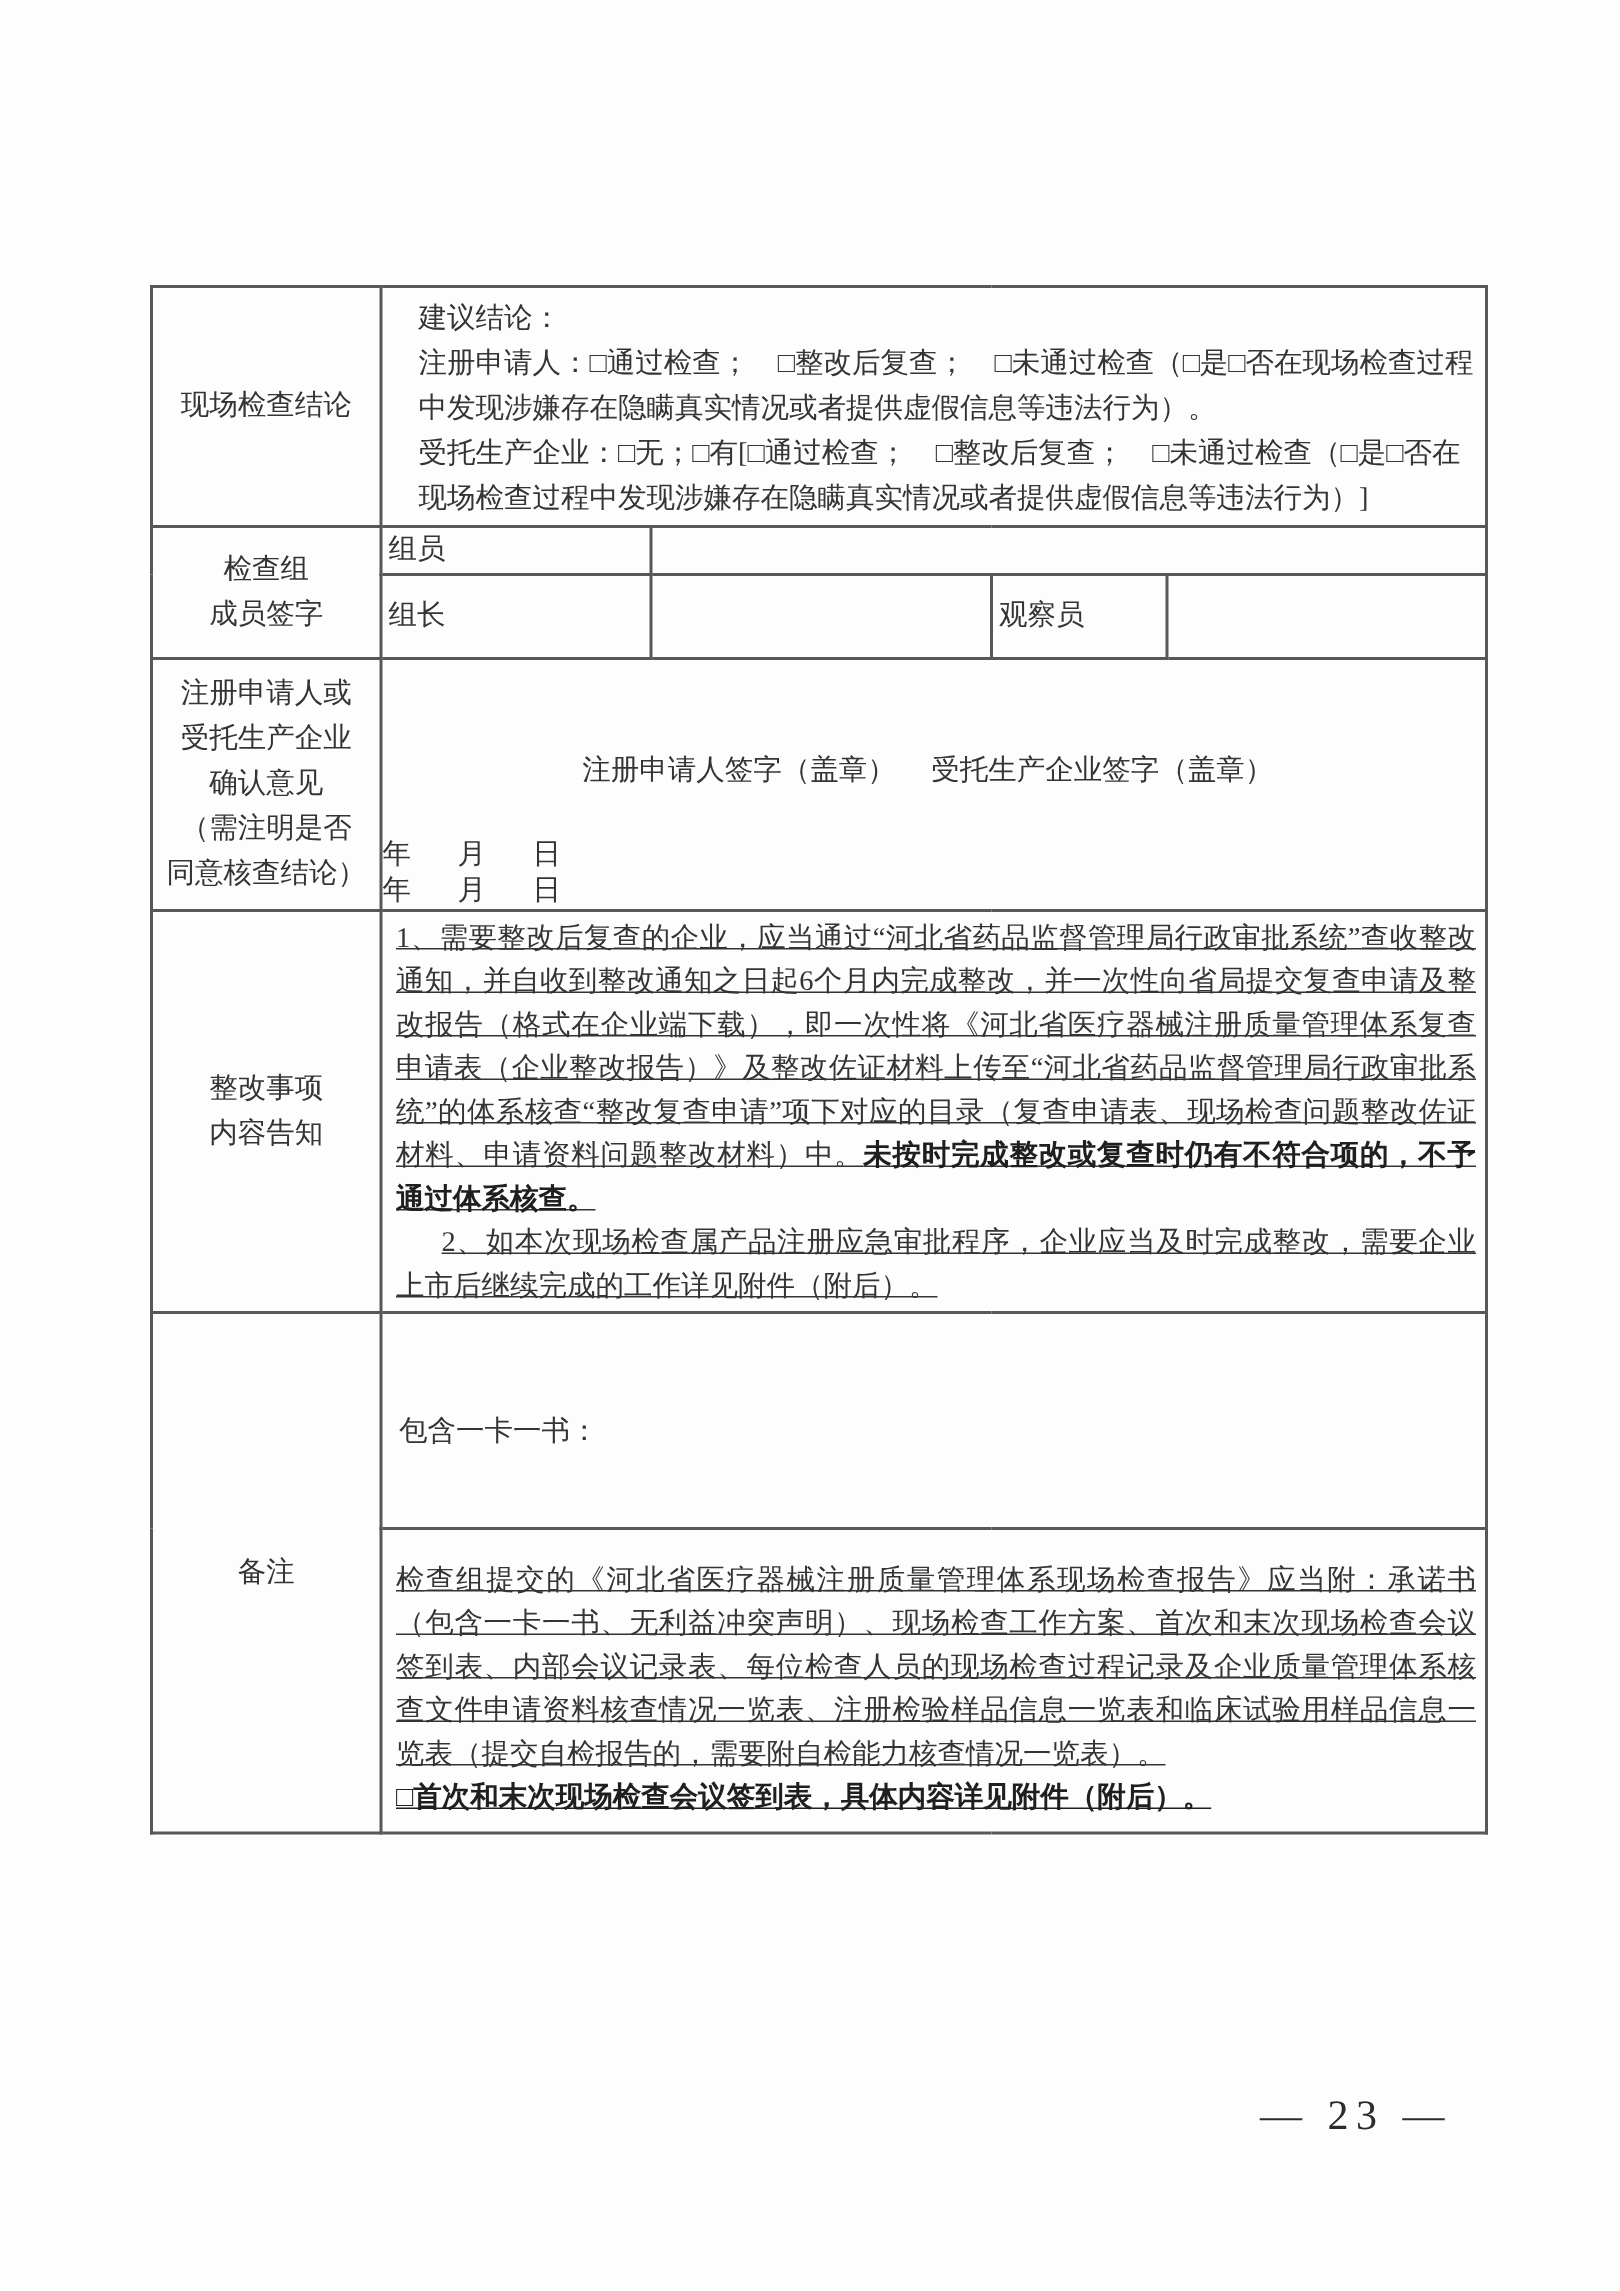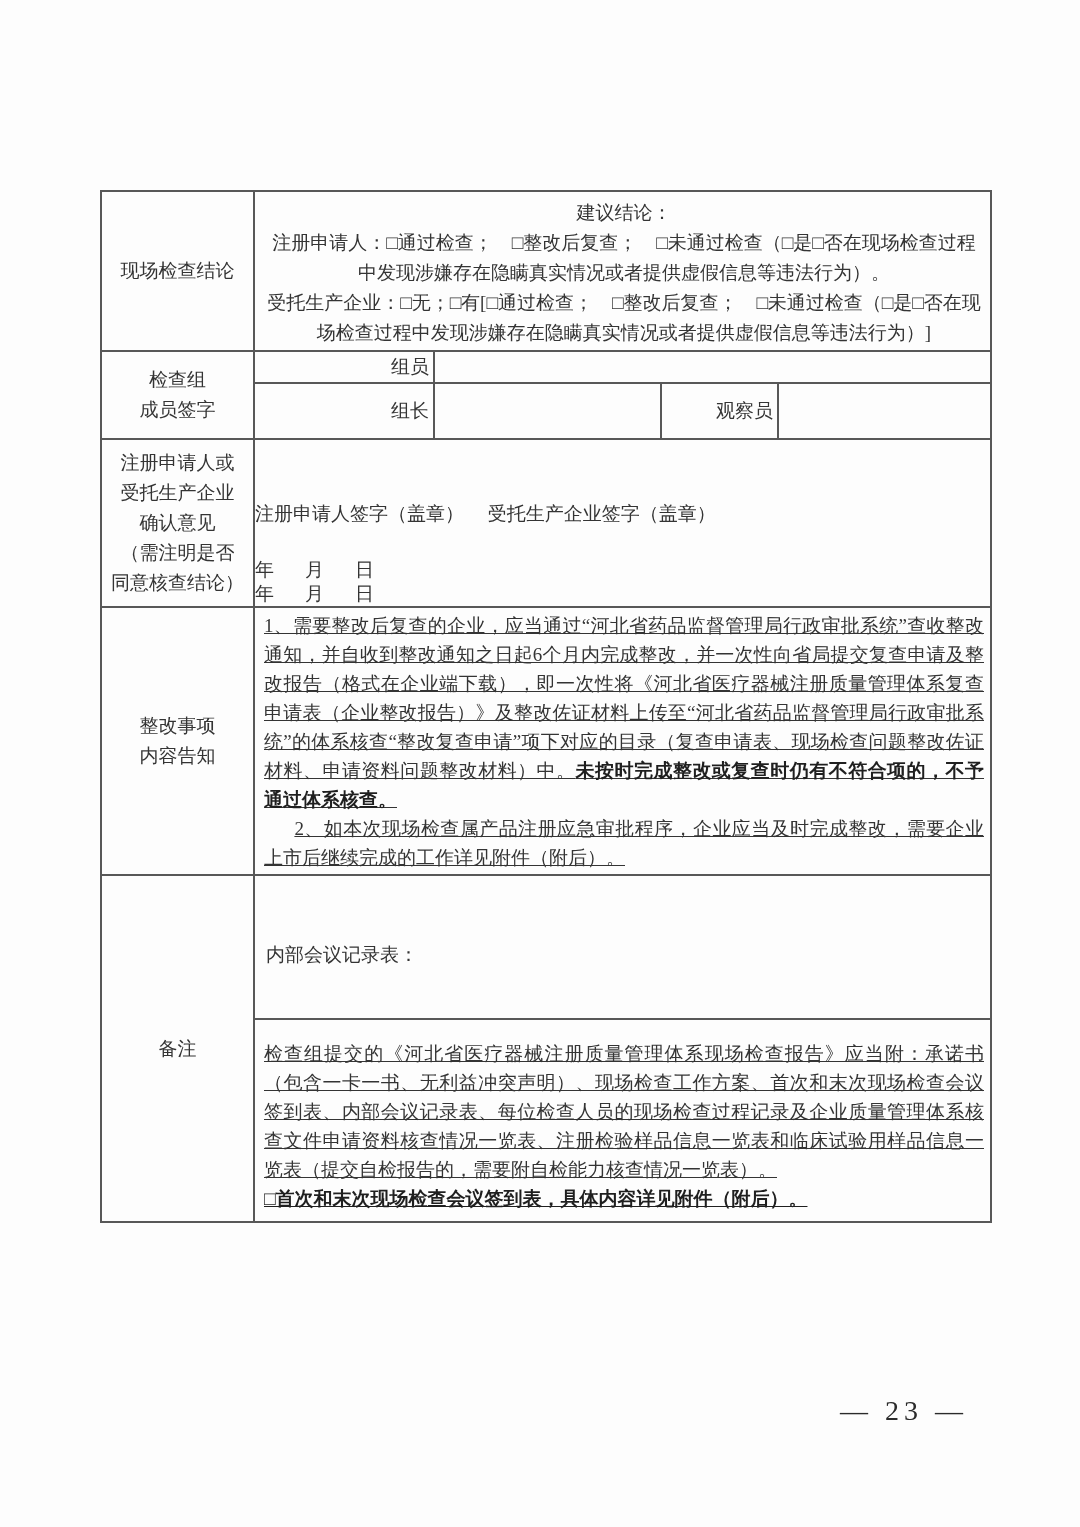--- a/index.html
+++ b/index.html
@@ -33,43 +33,42 @@
   col.c4 { width: 117px; }
   col.c5 { width: 213px; }
 
   td.rowlabel {
     text-align: center;
     white-space: pre-line;
     line-height: 30px;
     padding: 2px 4px;
   }
   td.sublabel {
-    text-align: right;
+    text-align: left;
     line-height: 26px;
     padding: 2px 4px;
   }
   td.content {
     vertical-align: top;
-    padding: 6px 6px 2px 9px;
+    padding: 6px 6px 2px 24px;
     line-height: 30px;
     white-space: pre-wrap;
-    text-align: center;
   }
   td.paras {
     vertical-align: top;
     padding: 3px 6px 2px 9px;
   }
   .para { line-height: 29px; text-align: justify; text-decoration: underline; }
   .para-indent { text-indent: 1.6em; }
   .bold { font-weight: bold; color: #1f1f1f; }
 
   td.sigcell { vertical-align: top; }
   .sig-caption {
     margin-top: 62px;
-    text-align: left;
+    text-align: center;
     padding-right: 8px;
     line-height: 24px;
   }
   .date-line {
     margin-top: 32px;
     display: flex;
     justify-content: flex-end;
     line-height: 24px;
     flex-direction: column;
   }
@@ -142,21 +141,21 @@
       <td class="rowlabel">整改事项
 内容告知</td>
       <td class="paras" colspan="4">
         <div class="para"><span>1、需要整改后复查的企业，应当通过“河北省药品监督管理局行政审批系统”查收整改通知，并自收到整改通知之日起6个月内完成整改，并一次性向省局提交复查申请及整改报告（格式在企业端下载），即一次性将《河北省医疗器械注册质量管理体系复查申请表（企业整改报告）》及整改佐证材料上传至“河北省药品监督管理局行政审批系统”的体系核查“整改复查申请”项下对应的目录（复查申请表、现场检查问题整改佐证材料、申请资料问题整改材料）中。</span><span class="bold">未按时完成整改或复查时仍有不符合项的，不予通过体系核查。</span></div>
         <div class="para para-indent">2、如本次现场检查属产品注册应急审批程序，企业应当及时完成整改，需要企业上市后继续完成的工作详见附件（附后）。</div>
       </td>
     </tr>
 
     <tr style="height:144px;">
       <td class="rowlabel" rowspan="2">备注</td>
-      <td class="otherissues" colspan="4">内部会议记录表：</td>
+      <td class="otherissues" colspan="4">包含一卡一书：</td>
     </tr>
 
     <tr style="height:203px;">
       <td class="paras" colspan="4" style="padding-top:12px;">
         <div class="para">检查组提交的《河北省医疗器械注册质量管理体系现场检查报告》应当附：承诺书（包含一卡一书、无利益冲突声明）、现场检查工作方案、首次和末次现场检查会议签到表、内部会议记录表、每位检查人员的现场检查过程记录及企业质量管理体系核查文件申请资料核查情况一览表、注册检验样品信息一览表和临床试验用样品信息一览表（提交自检报告的，需要附自检能力核查情况一览表）。</div>
         <div class="para bold">□首次和末次现场检查会议签到表，具体内容详见附件（附后）。</div>
       </td>
     </tr>
   </tbody>
     </table>

